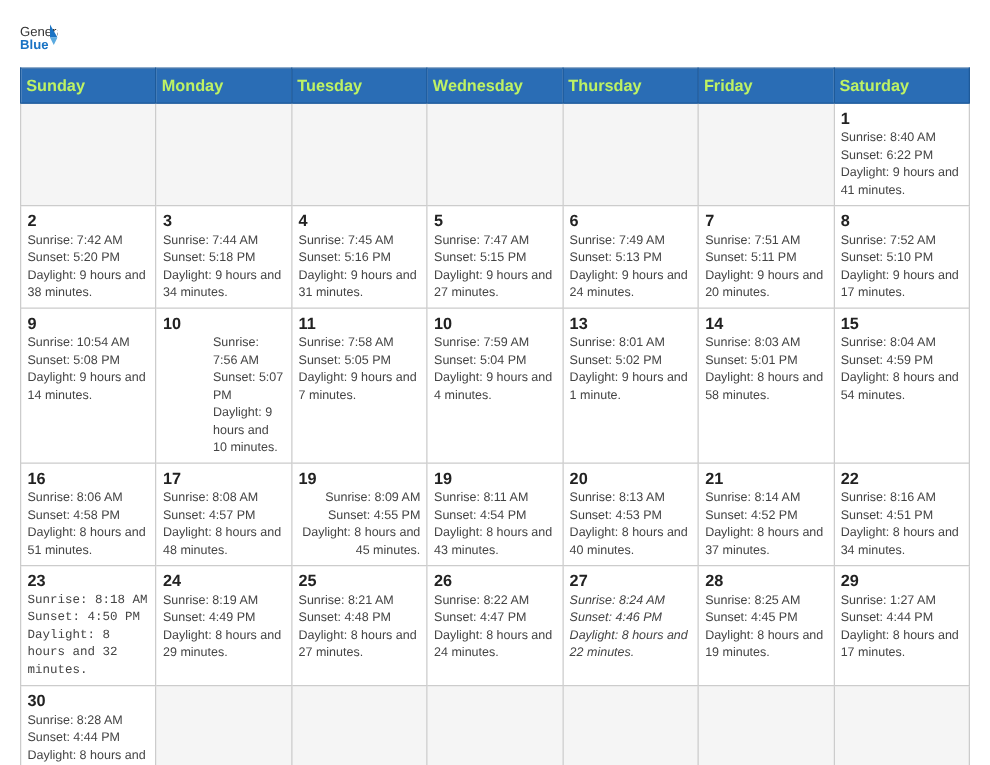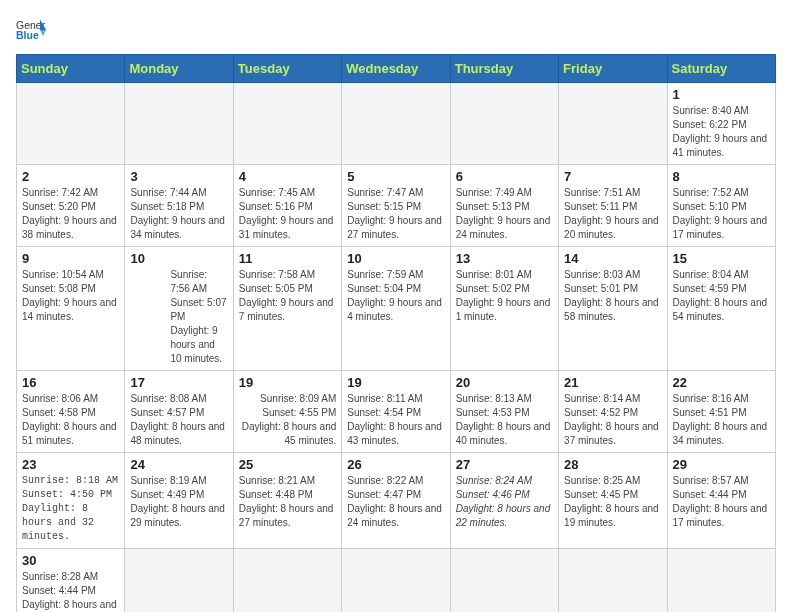--- a/index.html
+++ b/index.html
@@ -285,21 +285,21 @@
 Daylight: 8 hours and 22 minutes.</div>
         </td>
         <td>
           <div class="day-number">28</div>
           <div class="day-info" style="white-space: pre-line;">Sunrise: 8:25 AM
 Sunset: 4:45 PM
 Daylight: 8 hours and 19 minutes.</div>
         </td>
         <td>
           <div class="day-number">29</div>
-          <div class="day-info" style="white-space: pre-line;">Sunrise: 8:57 AM
+          <div class="day-info" style="white-space: pre-line;">Sunrise: 1:27 AM
 Sunset: 4:44 PM
 Daylight: 8 hours and 17 minutes.</div>
         </td>
       </tr>
       <tr>
         <td>
           <div class="day-number">30</div>
           <div class="day-info" style="white-space: pre-line;">Sunrise: 8:28 AM
 Sunset: 4:44 PM
 Daylight: 8 hours and 15 minutes.</div>

